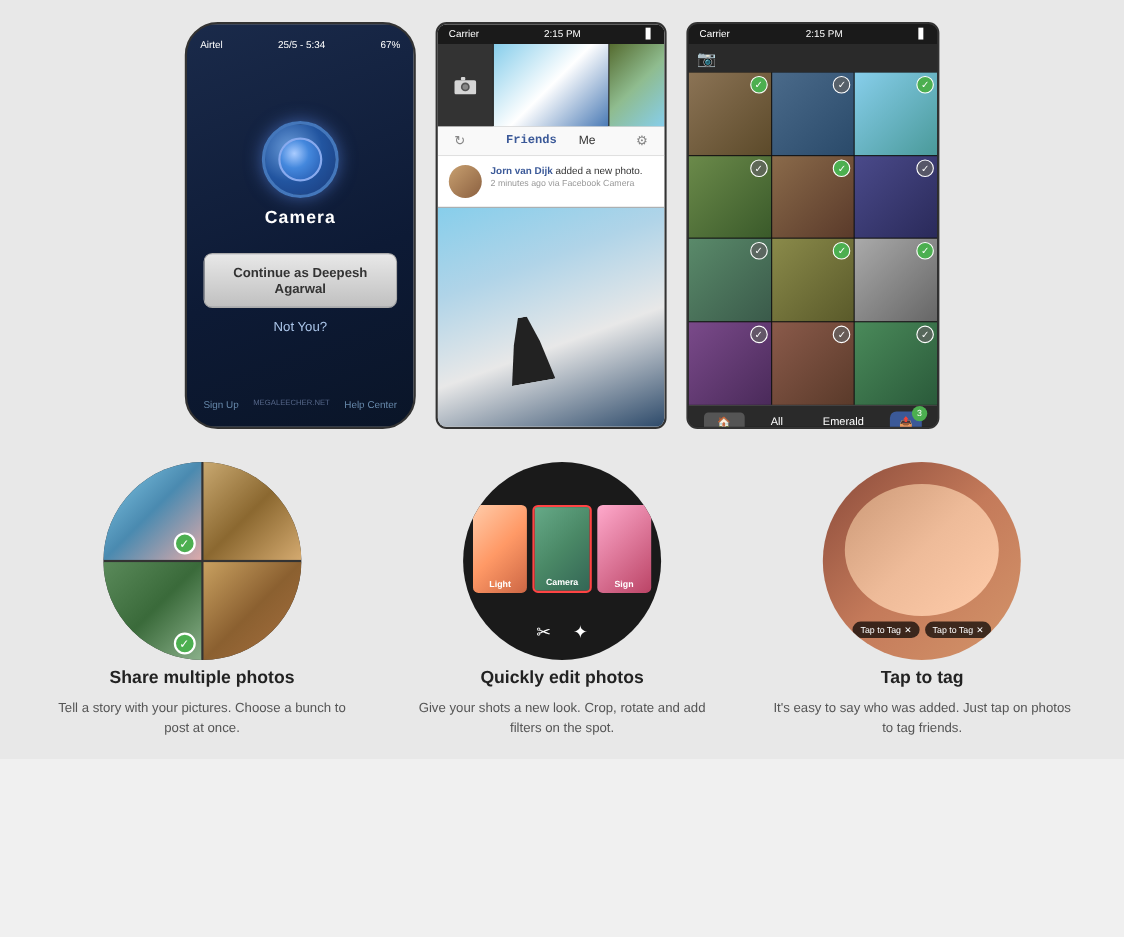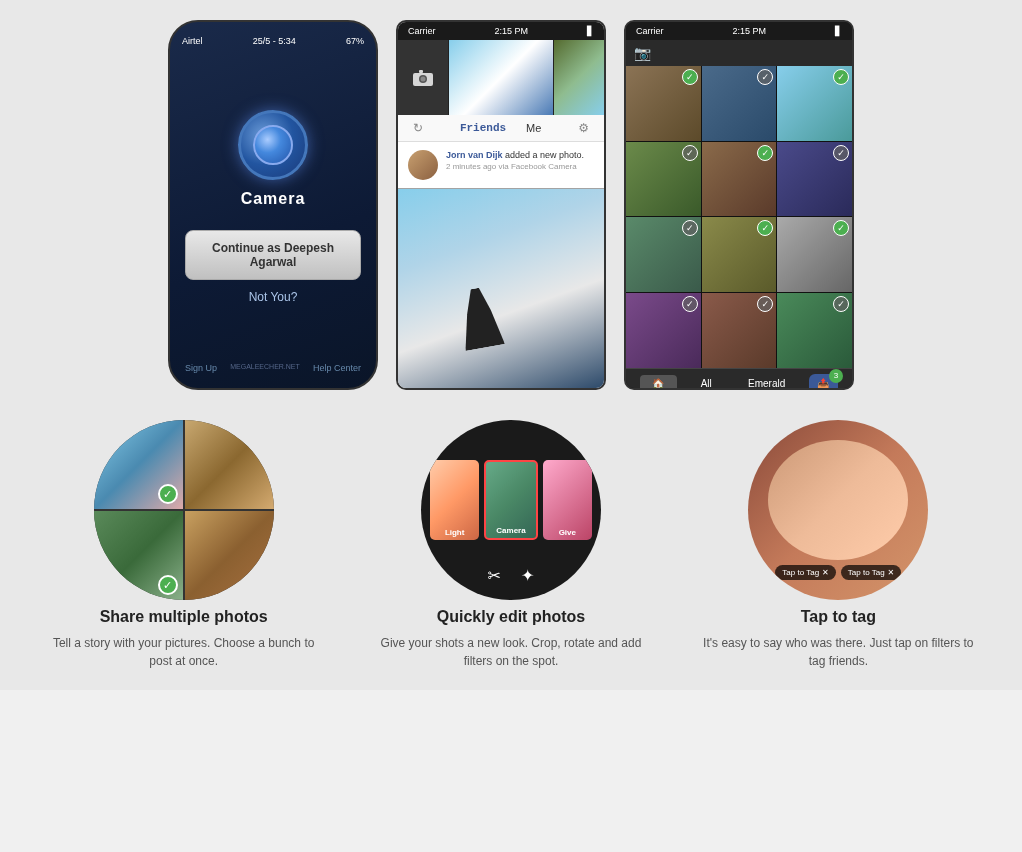--- a/index.html
+++ b/index.html
@@ -607,21 +607,21 @@
     <div class="feature-item">
       <div class="feature-circle feature-circle-2">
         <div class="filter-strip">
           <div class="filter-thumb light">
             <span class="filter-label">Light</span>
           </div>
           <div class="filter-thumb emerald">
             <span class="filter-label">Camera</span>
           </div>
           <div class="filter-thumb bright">
-            <span class="filter-label">Give</span>
+            <span class="filter-label">Sign</span>
           </div>
         </div>
         <div class="edit-tools">
           <span>✂</span>
           <span>✦</span>
         </div>
       </div>
       <span class="feature-title">Quickly edit photos</span>
       <span class="feature-desc">Give your shots a new look. Crop, rotate and add filters on the spot.</span>
     </div>
@@ -635,17 +635,17 @@
             <span>Tap to Tag</span>
             <span>✕</span>
           </div>
           <div class="tap-tag-btn">
             <span>Tap to Tag</span>
             <span>✕</span>
           </div>
         </div>
       </div>
       <span class="feature-title">Tap to tag</span>
-      <span class="feature-desc">It's easy to say who was there. Just tap on filters to tag friends.</span>
+      <span class="feature-desc">It's easy to say who was added. Just tap on photos to tag friends.</span>
     </div>
 
   </div>
 </div>
 
 </body></html>

